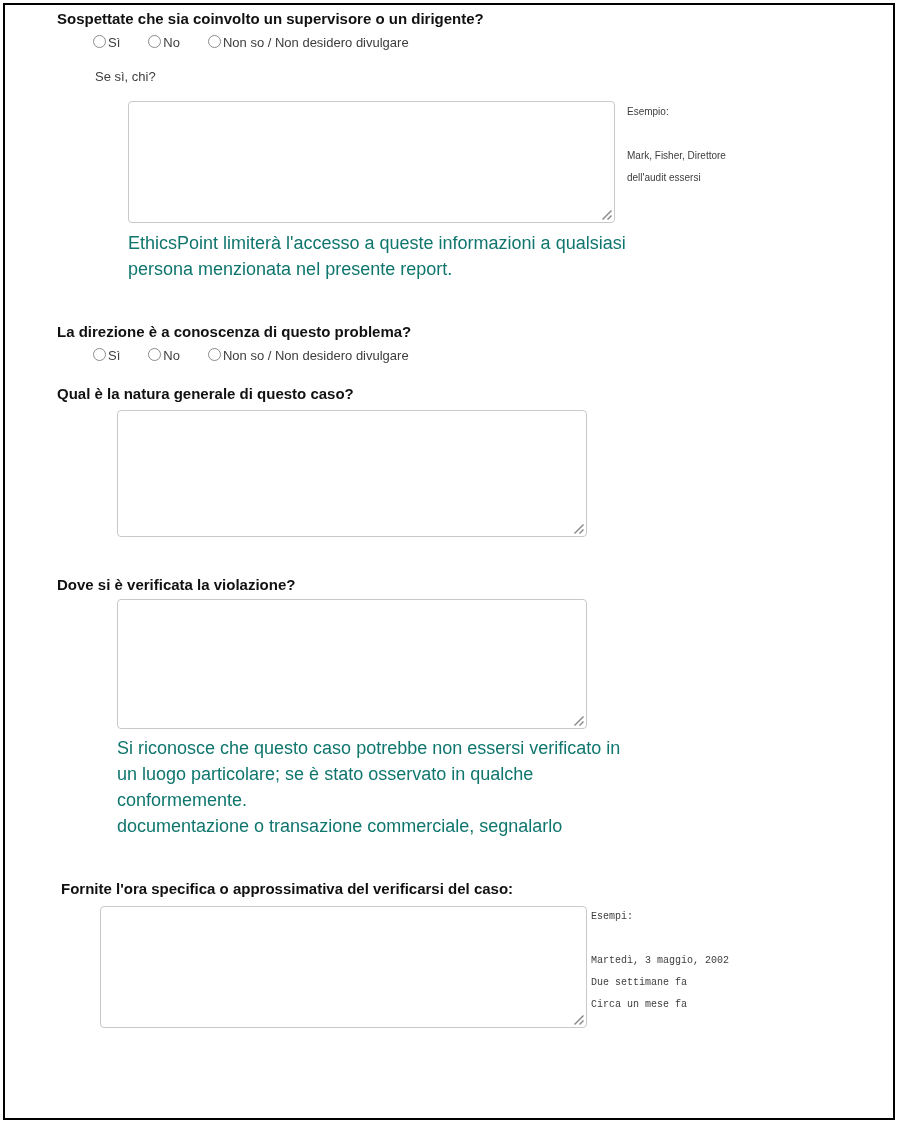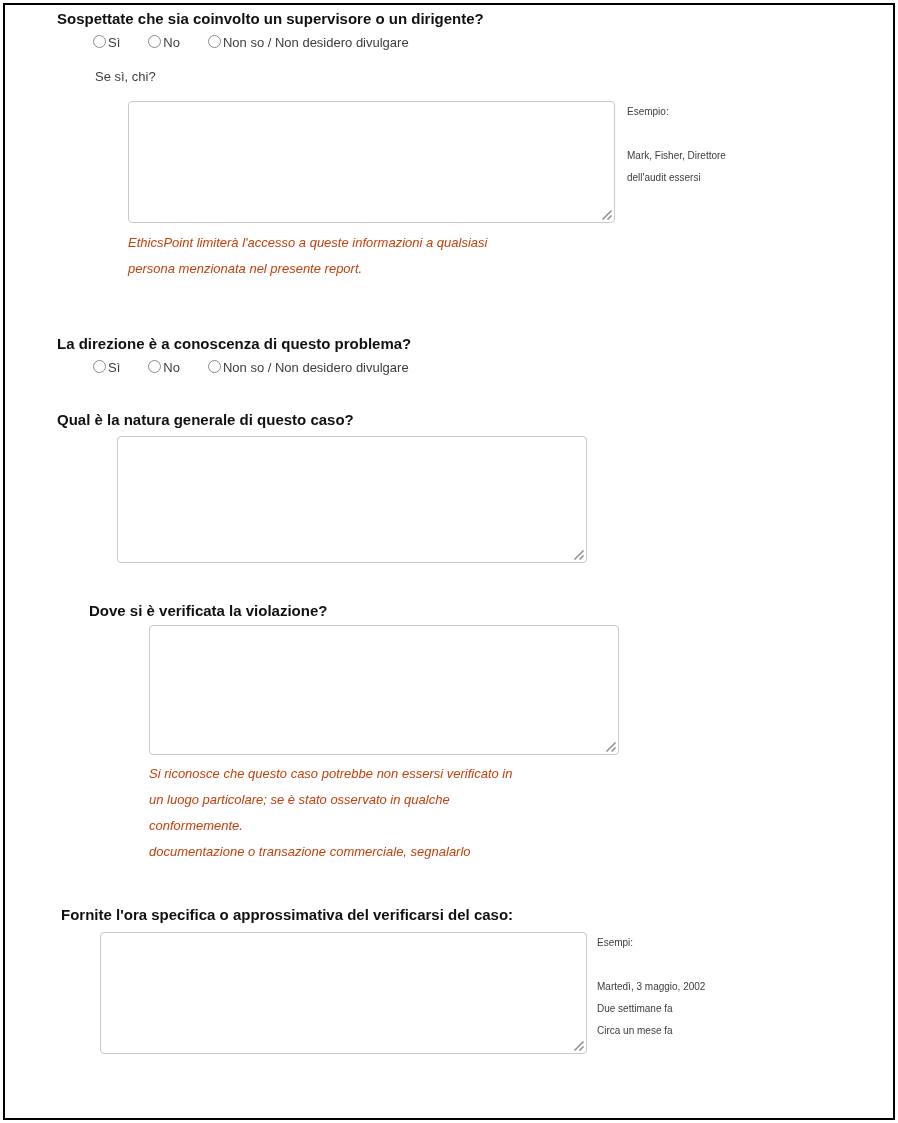--- a/index.html
+++ b/index.html
@@ -56,21 +56,21 @@
     outline: none;
   }
   .resize-handle {
     position: absolute;
     right: 3px; bottom: 3px;
     width: 11px; height: 11px;
     pointer-events: none;
   }
   .example { font-size: 10px; line-height: 22px; color: #3d3d3d; }
   .example .gap { height: 22px; }
-  .help { font-size: 13px; line-height: 26px; color: #c2410c; font-style: italic; }
+  .help { font-size: 18px; line-height: 26px; color: #0f766e; }
 </style>
 </head>
 <body>
 
 <div class="frame">
 
   <section>
     <h2 class="q-heading">Sospettate che sia coinvolto un supervisore o un dirigente?</h2>
 
     <div class="radio-row">
@@ -105,52 +105,52 @@
         <div>dell'audit essersi</div>
       </div>
     </div>
 
     <div class="help" style="margin: 7px 0 0 123px;">
       <div>EthicsPoint limiterà l'accesso a queste informazioni a qualsiasi</div>
       <div>persona menzionata nel presente report.</div>
     </div>
   </section>
 
-  <section style="margin-top:52px;">
+  <section style="margin-top:40px;">
     <h2 class="q-heading">La direzione è a conoscenza di questo problema?</h2>
     <div class="radio-row">
       <label class="radio-item">
         <input type="radio" name="management" style="">
         <span class="rlabel">Sì</span>
       </label>
       <label class="radio-item">
         <input type="radio" name="management" style="">
         <span class="rlabel">No</span>
       </label>
       <label class="radio-item">
         <input type="radio" name="management" style="">
         <span class="rlabel">Non so / Non desidero divulgare</span>
       </label>
     </div>
   </section>
 
-  <section style="margin-top:34px;">
+  <section style="margin-top:20px;">
     <h2 class="q-heading">Qual è la natura generale di questo caso?</h2>
     <div class="ta-row" style="margin: 7px 0 0 112px;">
       <div class="ta-wrap">
         <textarea style="width: 470px; height: 127px;"></textarea>
         <svg class="resize-handle" viewBox="0 0 11 11">
           <line x1="10.5" y1="1.5" x2="1.5" y2="10.5" stroke="#888" stroke-width="1.4"></line>
           <line x1="10.5" y1="6.5" x2="6.5" y2="10.5" stroke="#888" stroke-width="1.4"></line>
         </svg>
       </div>
     </div>
   </section>
 
-  <section style="margin-top:38px;margin-left:32px;">
+  <section style="margin-top:38px;">
     <h2 class="q-heading">Dove si è verificata la violazione?</h2>
     <div class="ta-row" style="margin: 5px 0 0 112px;">
       <div class="ta-wrap">
         <textarea style="width: 470px; height: 130px;"></textarea>
         <svg class="resize-handle" viewBox="0 0 11 11">
           <line x1="10.5" y1="1.5" x2="1.5" y2="10.5" stroke="#888" stroke-width="1.4"></line>
           <line x1="10.5" y1="6.5" x2="6.5" y2="10.5" stroke="#888" stroke-width="1.4"></line>
         </svg>
       </div>
     </div>
@@ -165,21 +165,21 @@
   <section style="margin-top:40px;">
     <h2 class="q-heading" style="margin-left:56px;">Fornite l'ora specifica o approssimativa del verificarsi del caso:</h2>
     <div class="ta-row" style="margin: 8px 0 0 95px;">
       <div class="ta-wrap">
         <textarea style="width: 487px; height: 122px;"></textarea>
         <svg class="resize-handle" viewBox="0 0 11 11">
           <line x1="10.5" y1="1.5" x2="1.5" y2="10.5" stroke="#888" stroke-width="1.4"></line>
           <line x1="10.5" y1="6.5" x2="6.5" y2="10.5" stroke="#888" stroke-width="1.4"></line>
         </svg>
       </div>
-      <div class="example" style="margin-left:10px; max-width:200px;">
+      <div class="example" style="margin-left:4px; max-width:200px;font-family:Liberation Mono, monospace;">
         <div>Esempi:</div>
         <div class="gap"></div>
         <div>Martedì, 3 maggio, 2002</div>
         <div>Due settimane fa</div>
         <div>Circa un mese fa</div>
       </div>
     </div>
   </section>
 
 </div>

